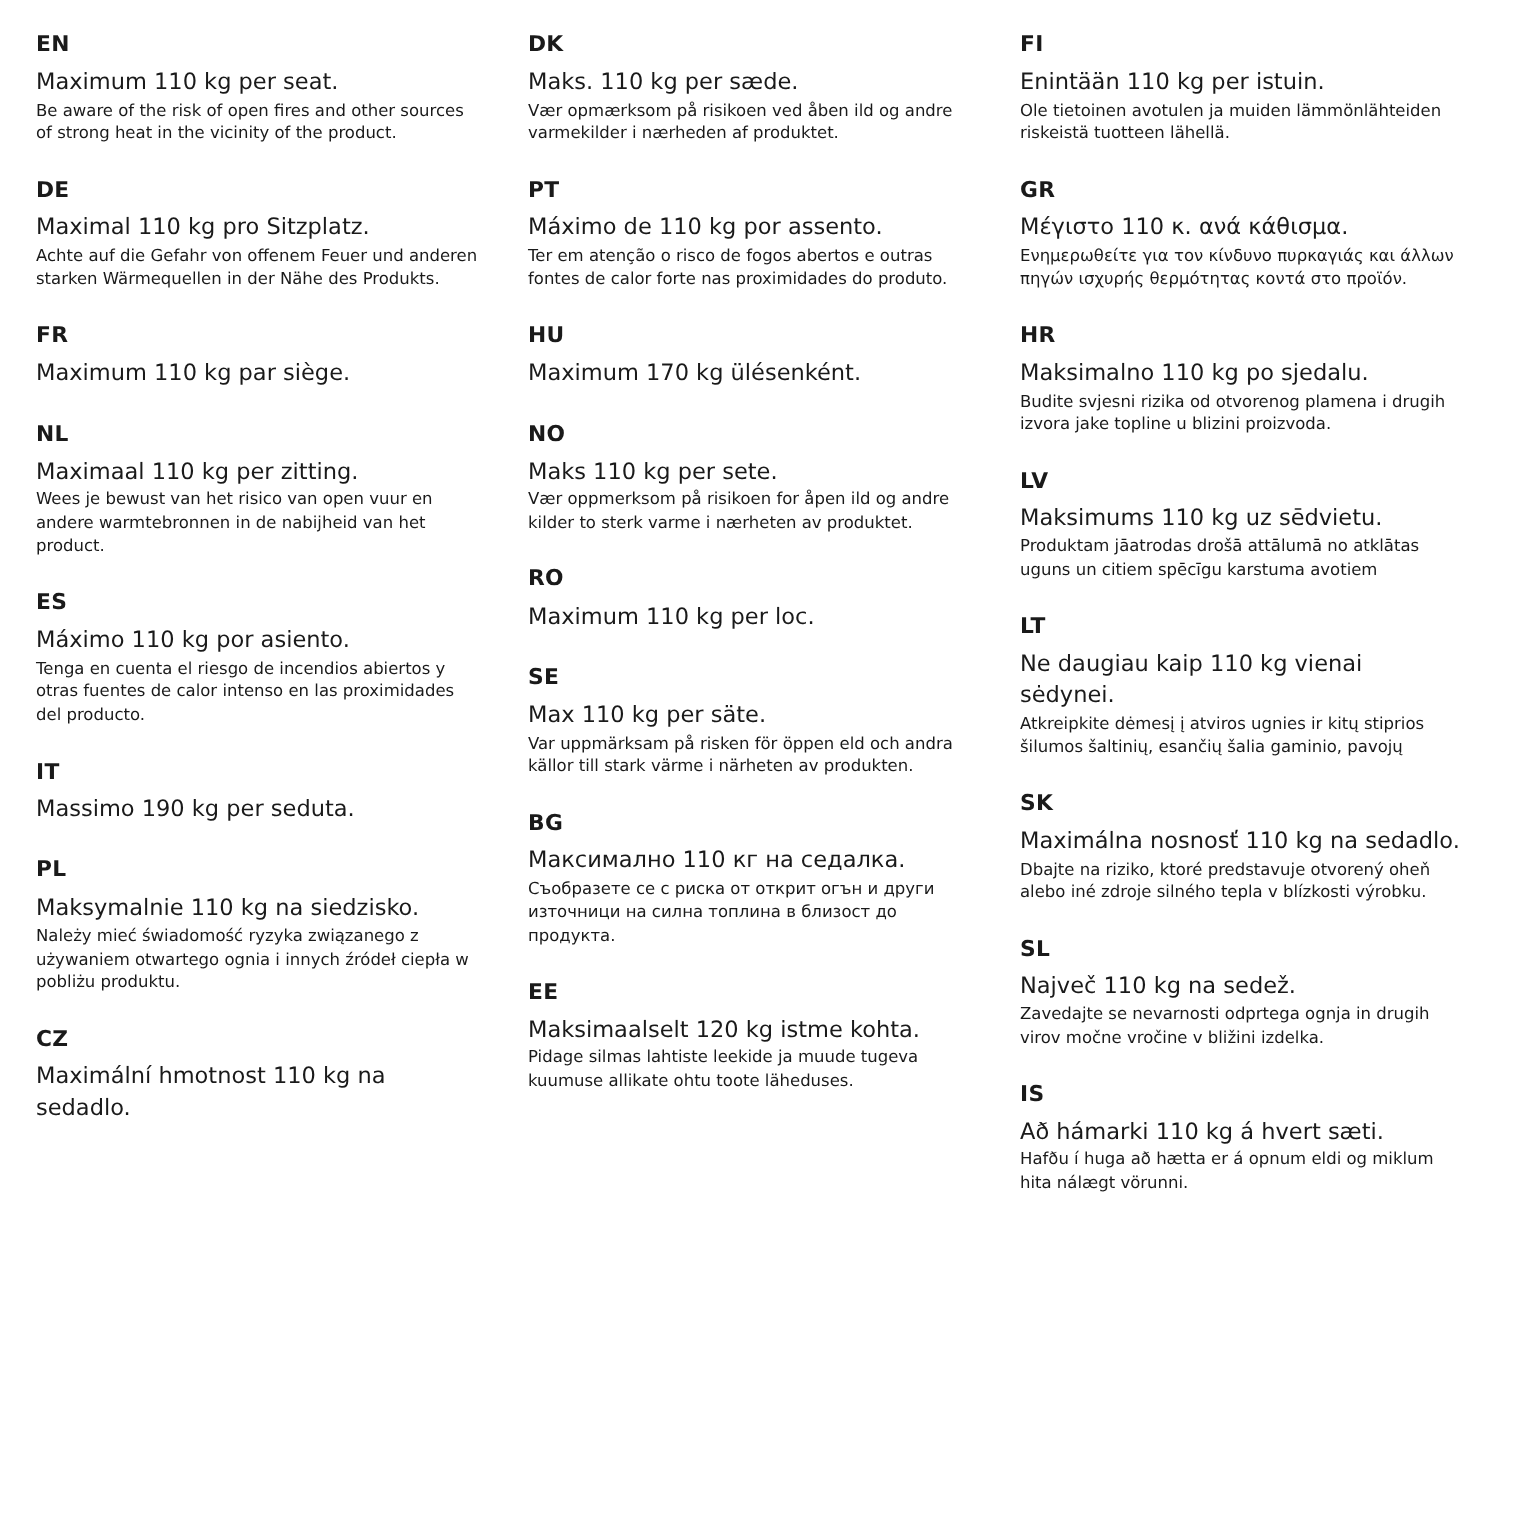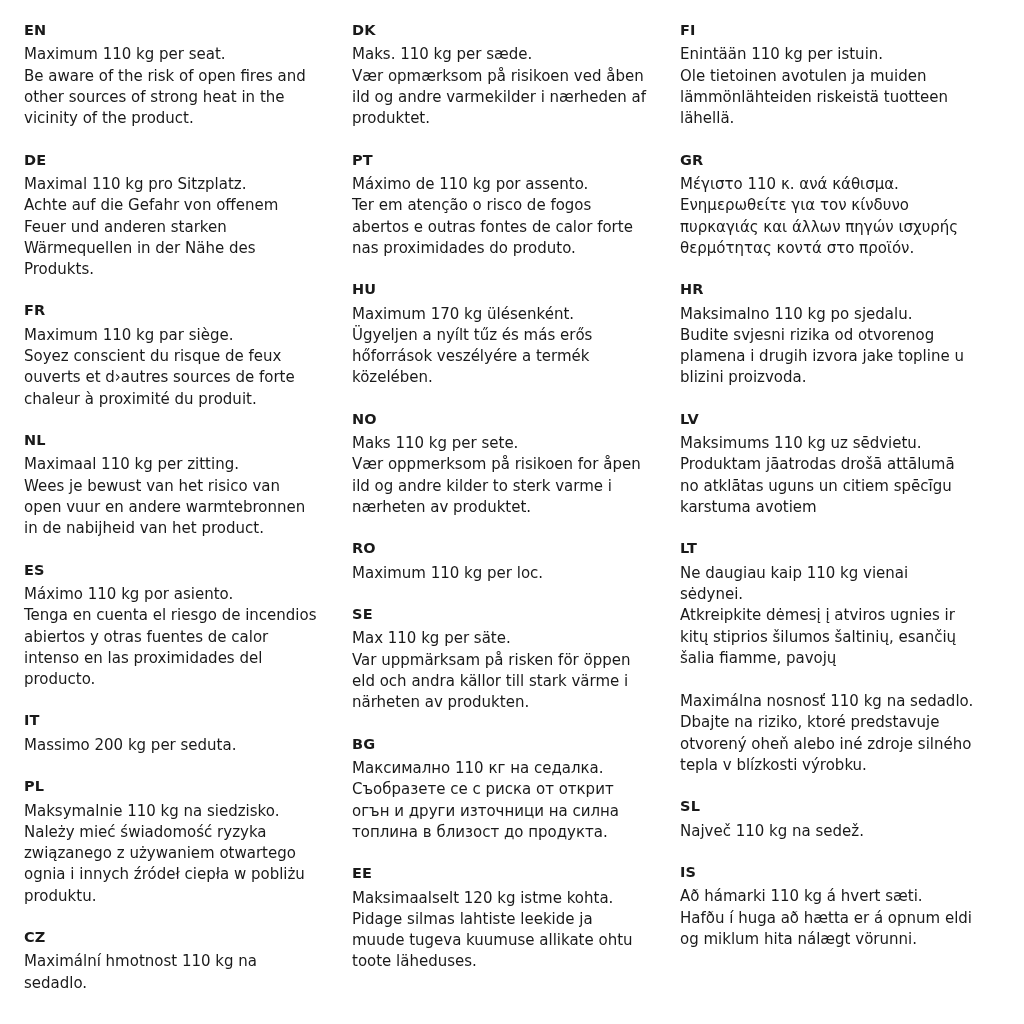--- a/index.html
+++ b/index.html
@@ -42,21 +42,21 @@
     line-height: 1.2;
     margin: 0 0 5px 0;
     letter-spacing: 0.2px;
   }
   .lang-weight {
     font-size: 15px;
     line-height: 1.42;
     margin: 0;
   }
   .lang-warning {
-    font-size: 15px;
+    font-size: 11px;
     line-height: 1.42;
     margin: 0;
   }
 </style>
 </head>
 <body>
 
 <div class="page">
   <div class="columns">
 
@@ -67,35 +67,34 @@
         <p class="lang-warning">Be aware of the risk of open fires and other sources of strong heat in the vicinity of the product.</p>
       </div>
       <div class="entry">
         <p class="lang-code">DE</p>
         <p class="lang-weight">Maximal 110 kg pro Sitzplatz.</p>
         <p class="lang-warning">Achte auf die Gefahr von offenem Feuer und anderen starken Wärmequellen in der Nähe des Produkts.</p>
       </div>
       <div class="entry">
         <p class="lang-code">FR</p>
         <p class="lang-weight">Maximum 110 kg par siège.</p>
-        <p class="lang-warning">Soyez conscient du risque de feux ouverts et d›autres sources de forte chaleur à proximité du produit.</p>
       </div>
       <div class="entry">
         <p class="lang-code">NL</p>
         <p class="lang-weight">Maximaal 110 kg per zitting.</p>
         <p class="lang-warning">Wees je bewust van het risico van open vuur en andere warmtebronnen in de nabijheid van het product.</p>
       </div>
       <div class="entry">
         <p class="lang-code">ES</p>
         <p class="lang-weight">Máximo 110 kg por asiento.</p>
         <p class="lang-warning">Tenga en cuenta el riesgo de incendios abiertos y otras fuentes de calor intenso en las proximidades del producto.</p>
       </div>
       <div class="entry">
         <p class="lang-code">IT</p>
-        <p class="lang-weight">Massimo 200 kg per seduta.</p>
+        <p class="lang-weight">Massimo 190 kg per seduta.</p>
       </div>
       <div class="entry">
         <p class="lang-code">PL</p>
         <p class="lang-weight">Maksymalnie 110 kg na siedzisko.</p>
         <p class="lang-warning">Należy mieć świadomość ryzyka związanego z używaniem otwartego ognia i innych źródeł ciepła w pobliżu produktu.</p>
       </div>
       <div class="entry">
         <p class="lang-code">CZ</p>
         <p class="lang-weight">Maximální hmotnost 110 kg na sedadlo.</p>
 
@@ -109,21 +108,20 @@
         <p class="lang-warning">Vær opmærksom på risikoen ved åben ild og andre varmekilder i nærheden af produktet.</p>
       </div>
       <div class="entry">
         <p class="lang-code">PT</p>
         <p class="lang-weight">Máximo de 110 kg por assento.</p>
         <p class="lang-warning">Ter em atenção o risco de fogos abertos e outras fontes de calor forte nas proximidades do produto.</p>
       </div>
       <div class="entry">
         <p class="lang-code">HU</p>
         <p class="lang-weight">Maximum 170 kg ülésenként.</p>
-        <p class="lang-warning">Ügyeljen a nyílt tűz és más erős hőforrások veszélyére a termék közelében.</p>
       </div>
       <div class="entry">
         <p class="lang-code">NO</p>
         <p class="lang-weight">Maks 110 kg per sete.</p>
         <p class="lang-warning">Vær oppmerksom på risikoen for åpen ild og andre kilder to sterk varme i nærheten av produktet.</p>
       </div>
       <div class="entry">
         <p class="lang-code">RO</p>
         <p class="lang-weight">Maximum 110 kg per loc.</p>
       </div>
@@ -161,29 +159,31 @@
         <p class="lang-warning">Budite svjesni rizika od otvorenog plamena i drugih izvora jake topline u blizini proizvoda.</p>
       </div>
       <div class="entry">
         <p class="lang-code">LV</p>
         <p class="lang-weight">Maksimums 110 kg uz sēdvietu.</p>
         <p class="lang-warning">Produktam jāatrodas drošā attālumā no atklātas uguns un citiem spēcīgu karstuma avotiem</p>
       </div>
       <div class="entry">
         <p class="lang-code">LT</p>
         <p class="lang-weight">Ne daugiau kaip 110 kg vienai sėdynei.</p>
-        <p class="lang-warning">Atkreipkite dėmesį į atviros ugnies ir kitų stiprios šilumos šaltinių, esančių šalia fiamme, pavojų</p>
+        <p class="lang-warning">Atkreipkite dėmesį į atviros ugnies ir kitų stiprios šilumos šaltinių, esančių šalia gaminio, pavojų</p>
       </div>
       <div class="entry">
+        <p class="lang-code">SK</p>
         <p class="lang-weight">Maximálna nosnosť 110 kg na sedadlo.</p>
         <p class="lang-warning">Dbajte na riziko, ktoré predstavuje otvorený oheň alebo iné zdroje silného tepla v blízkosti výrobku.</p>
       </div>
       <div class="entry">
         <p class="lang-code">SL</p>
         <p class="lang-weight">Največ 110 kg na sedež.</p>
+        <p class="lang-warning">Zavedajte se nevarnosti odprtega ognja in drugih virov močne vročine v bližini izdelka.</p>
       </div>
       <div class="entry">
         <p class="lang-code">IS</p>
         <p class="lang-weight">Að hámarki 110 kg á hvert sæti.</p>
         <p class="lang-warning">Hafðu í huga að hætta er á opnum eldi og miklum hita nálægt vörunni.</p>
       </div>
     </div>
 
   </div>
 </div>

